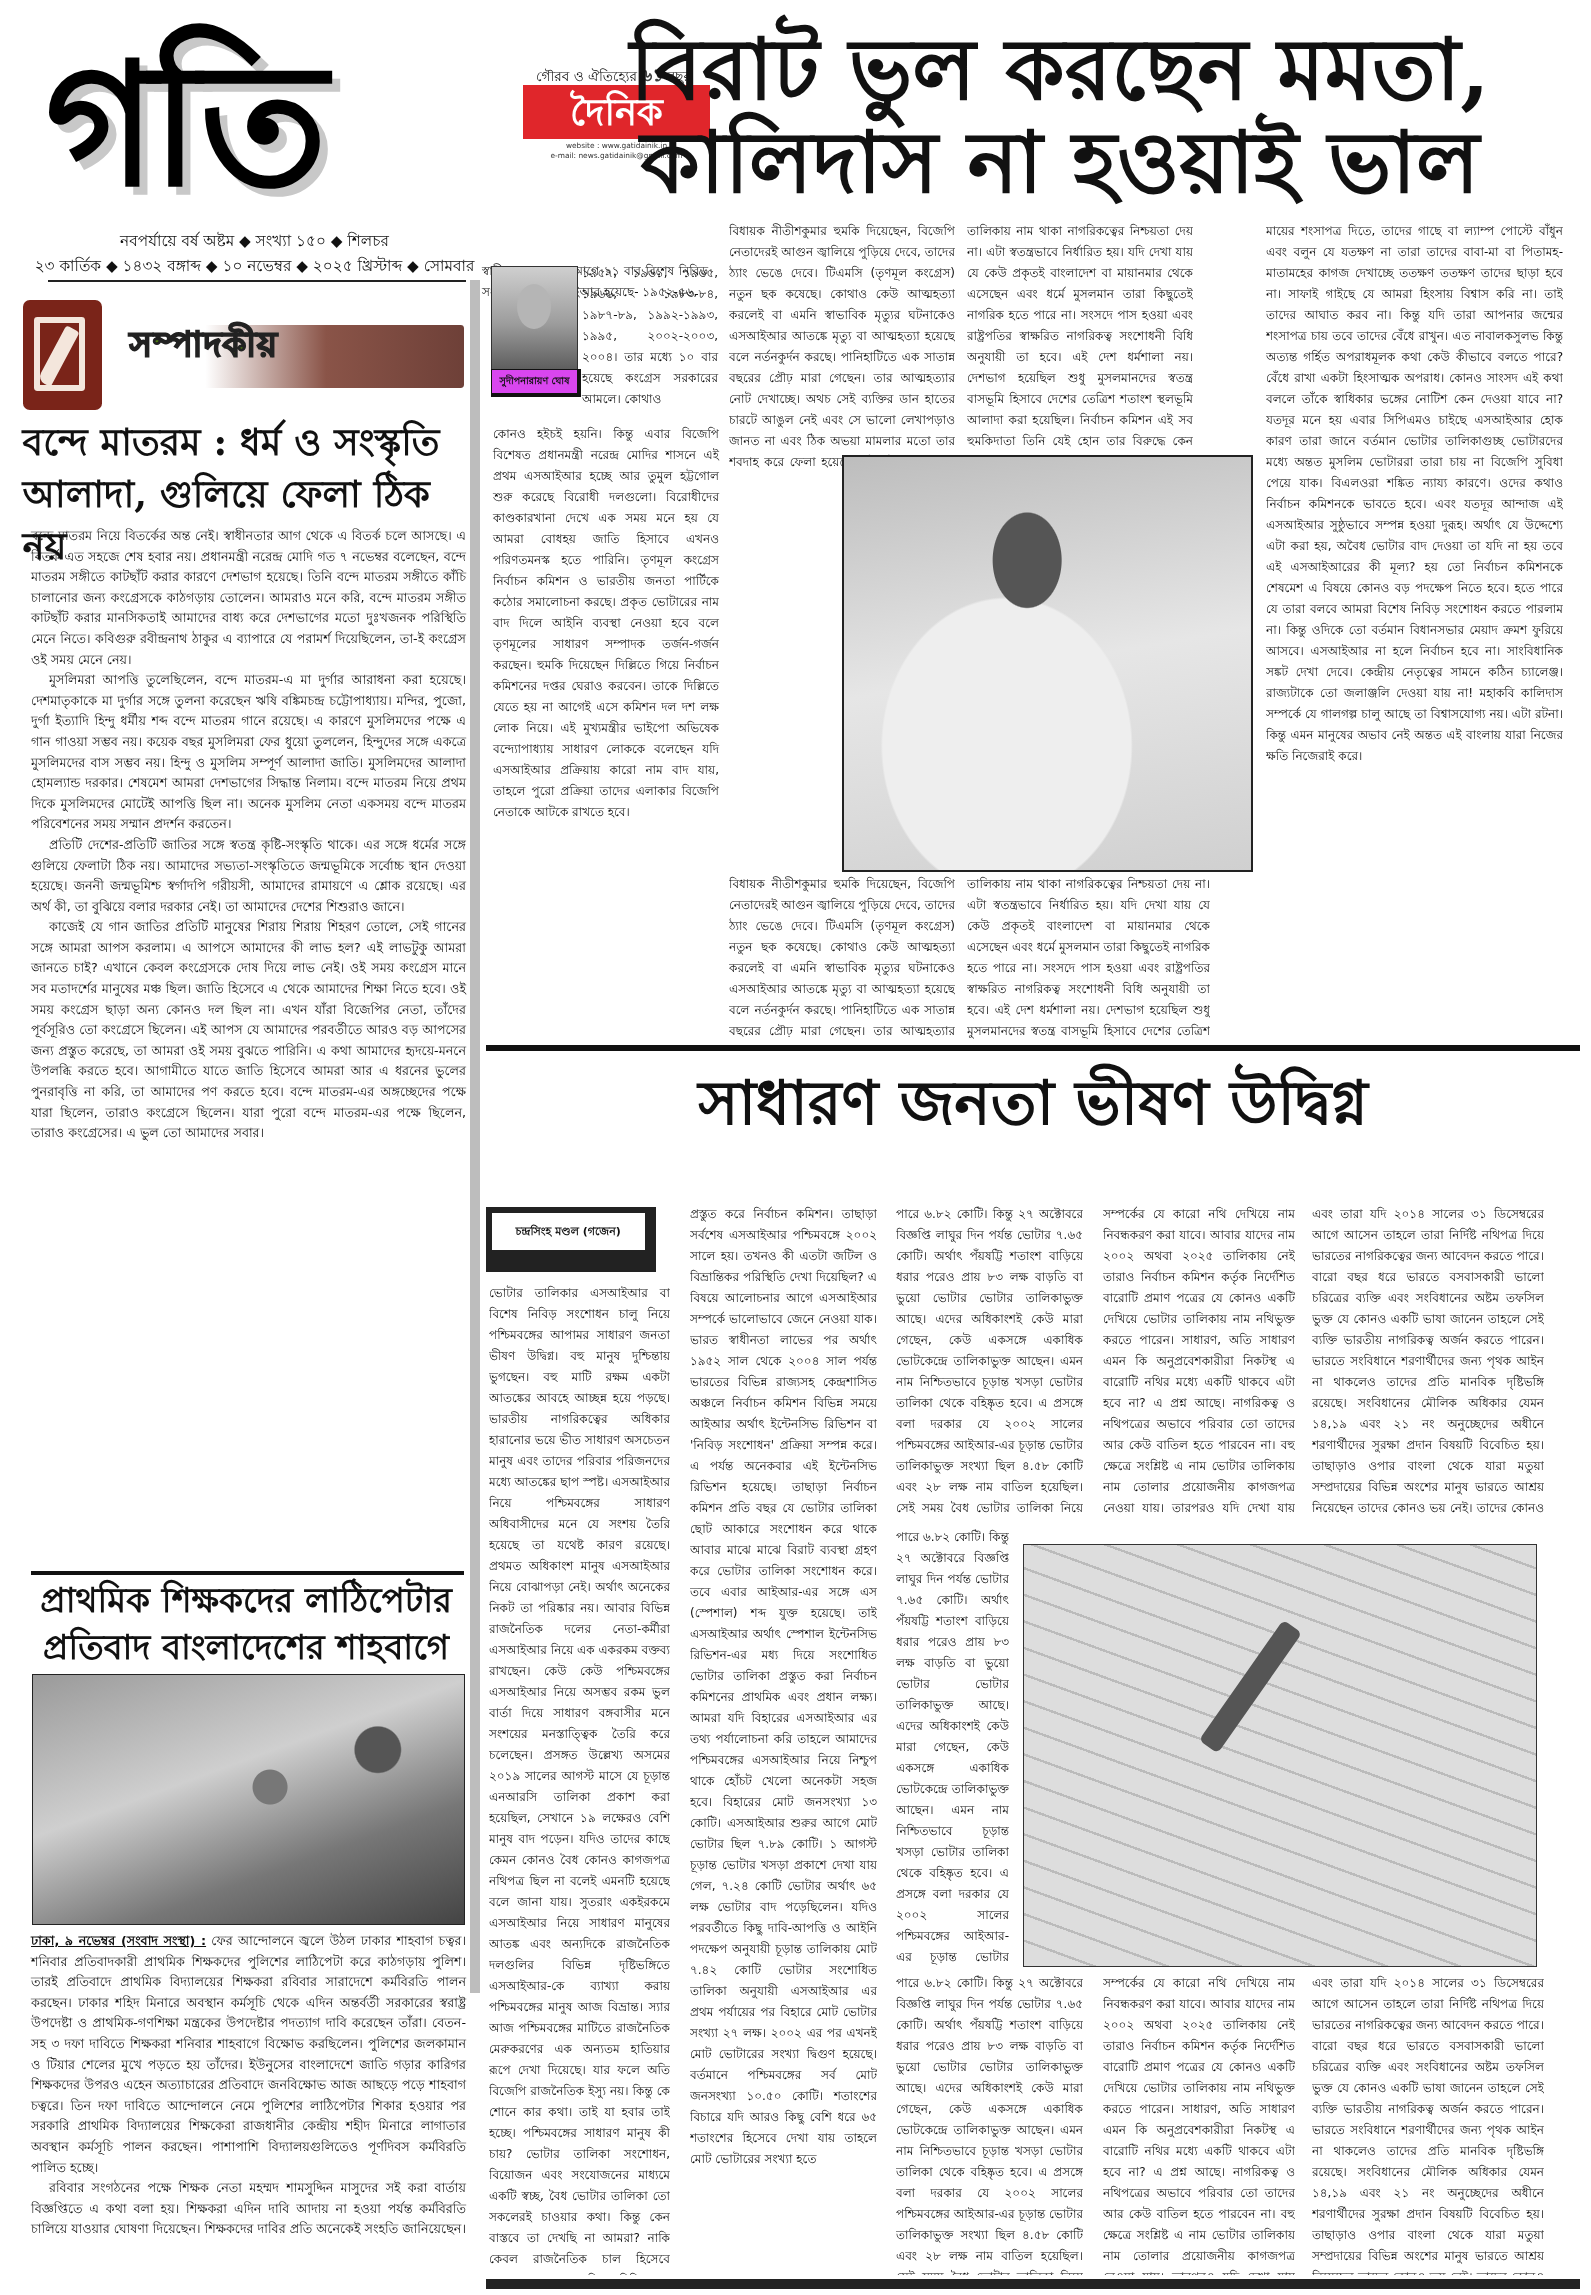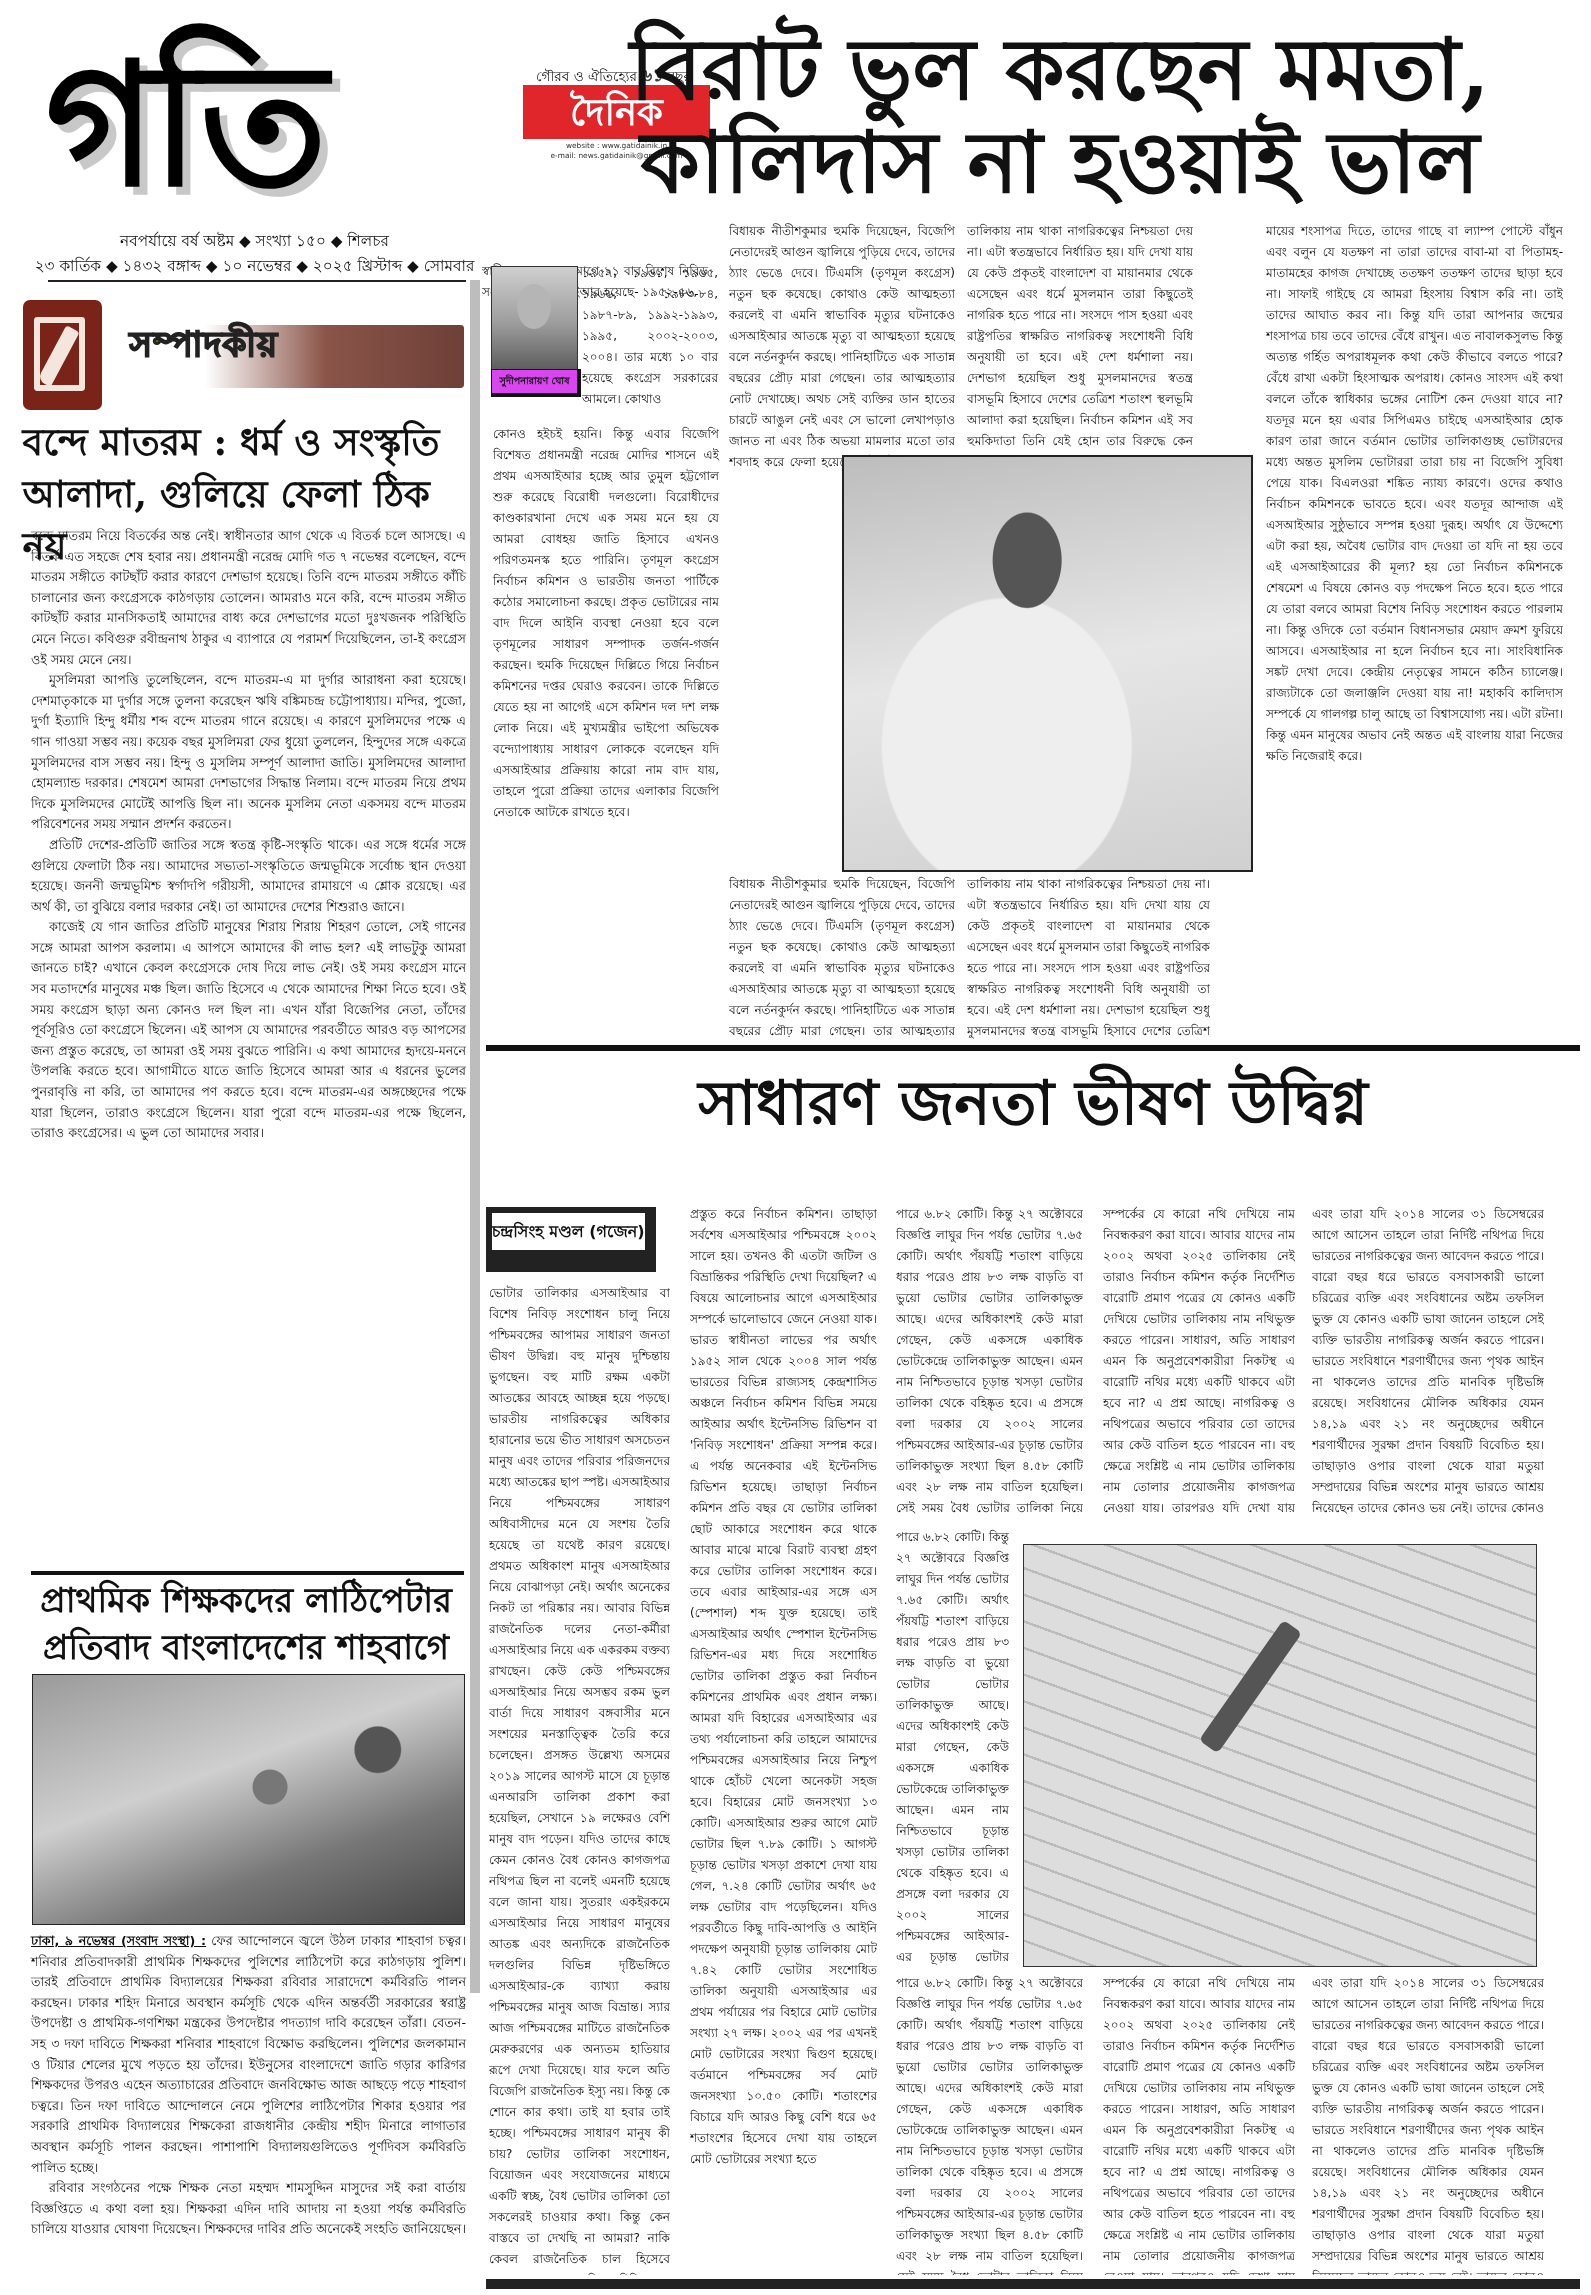--- a/index.html
+++ b/index.html
@@ -42,21 +42,21 @@
   .author-photo{position:absolute;left:0;top:0;width:85px;height:102px;background:linear-gradient(180deg,#cfcfcf,#9d9d9d 55%,#5e5e5e);border:1.1px solid #333;}
   .author-face{position:absolute;left:25.4px;top:17px;width:34px;height:45px;border-radius:50%;background:#b5b5b5;}
   .author-name{position:absolute;left:0;top:103px;width:85px;height:22.6px;border:1.7px solid #111;border-right-width:4.5px;border-bottom-width:4.5px;background:#d946ef;font-weight:bold;font-size:9.6px;line-height:21.5px;text-align:center;white-space:nowrap;}
   .mamata-photo{left:842px;top:455px;width:407px;height:413px;border:2.8px solid #222;background:
     radial-gradient(ellipse at 45% 25%,#555 0 34px,transparent 35px),
     radial-gradient(ellipse at 40% 70%,#eee 0 124px,transparent 126px),
     linear-gradient(170deg,#bdbdbd,#e6e6e6 50%,#d0d0d0);}
   .rule-mid{left:486px;top:1045px;width:1094px;height:5.7px;background:#111;}
   .sir-head{left:486px;top:1060px;width:1094px;text-align:center;font-family:"DejaVu Serif",serif;font-weight:bold;font-size:61px;line-height:85px;}
   .byline-box{left:486px;top:1207px;width:170px;height:65px;background:#222;}
-  .byline-inner{position:absolute;left:5.7px;top:5.7px;width:153px;height:37px;background:#fff;font-weight:bold;font-size:16px;line-height:37px;text-align:center;}
+  .byline-inner{position:absolute;left:5.7px;top:5.7px;width:153px;height:37px;background:#fff;font-weight:bold;font-size:11px;line-height:37px;text-align:center;}
   .voter-photo{left:1023px;top:1544px;width:512px;height:421px;border:1.7px solid #333;background:
     repeating-linear-gradient(20deg,#ddd 0 22.6px,#bbb 22.6px 25px),
     linear-gradient(135deg,#999,#ddd);}
   .voter-photo::after{content:"";position:absolute;left:215px;top:68px;width:22.6px;height:147px;background:#555;transform:rotate(35deg);border-radius:5.7px;}
   .rule-bottom{left:486px;top:2279px;width:1094px;height:10.2px;background:#222;}
 </style>
 </head>
 <body>
 
 <div class="abs logo">

